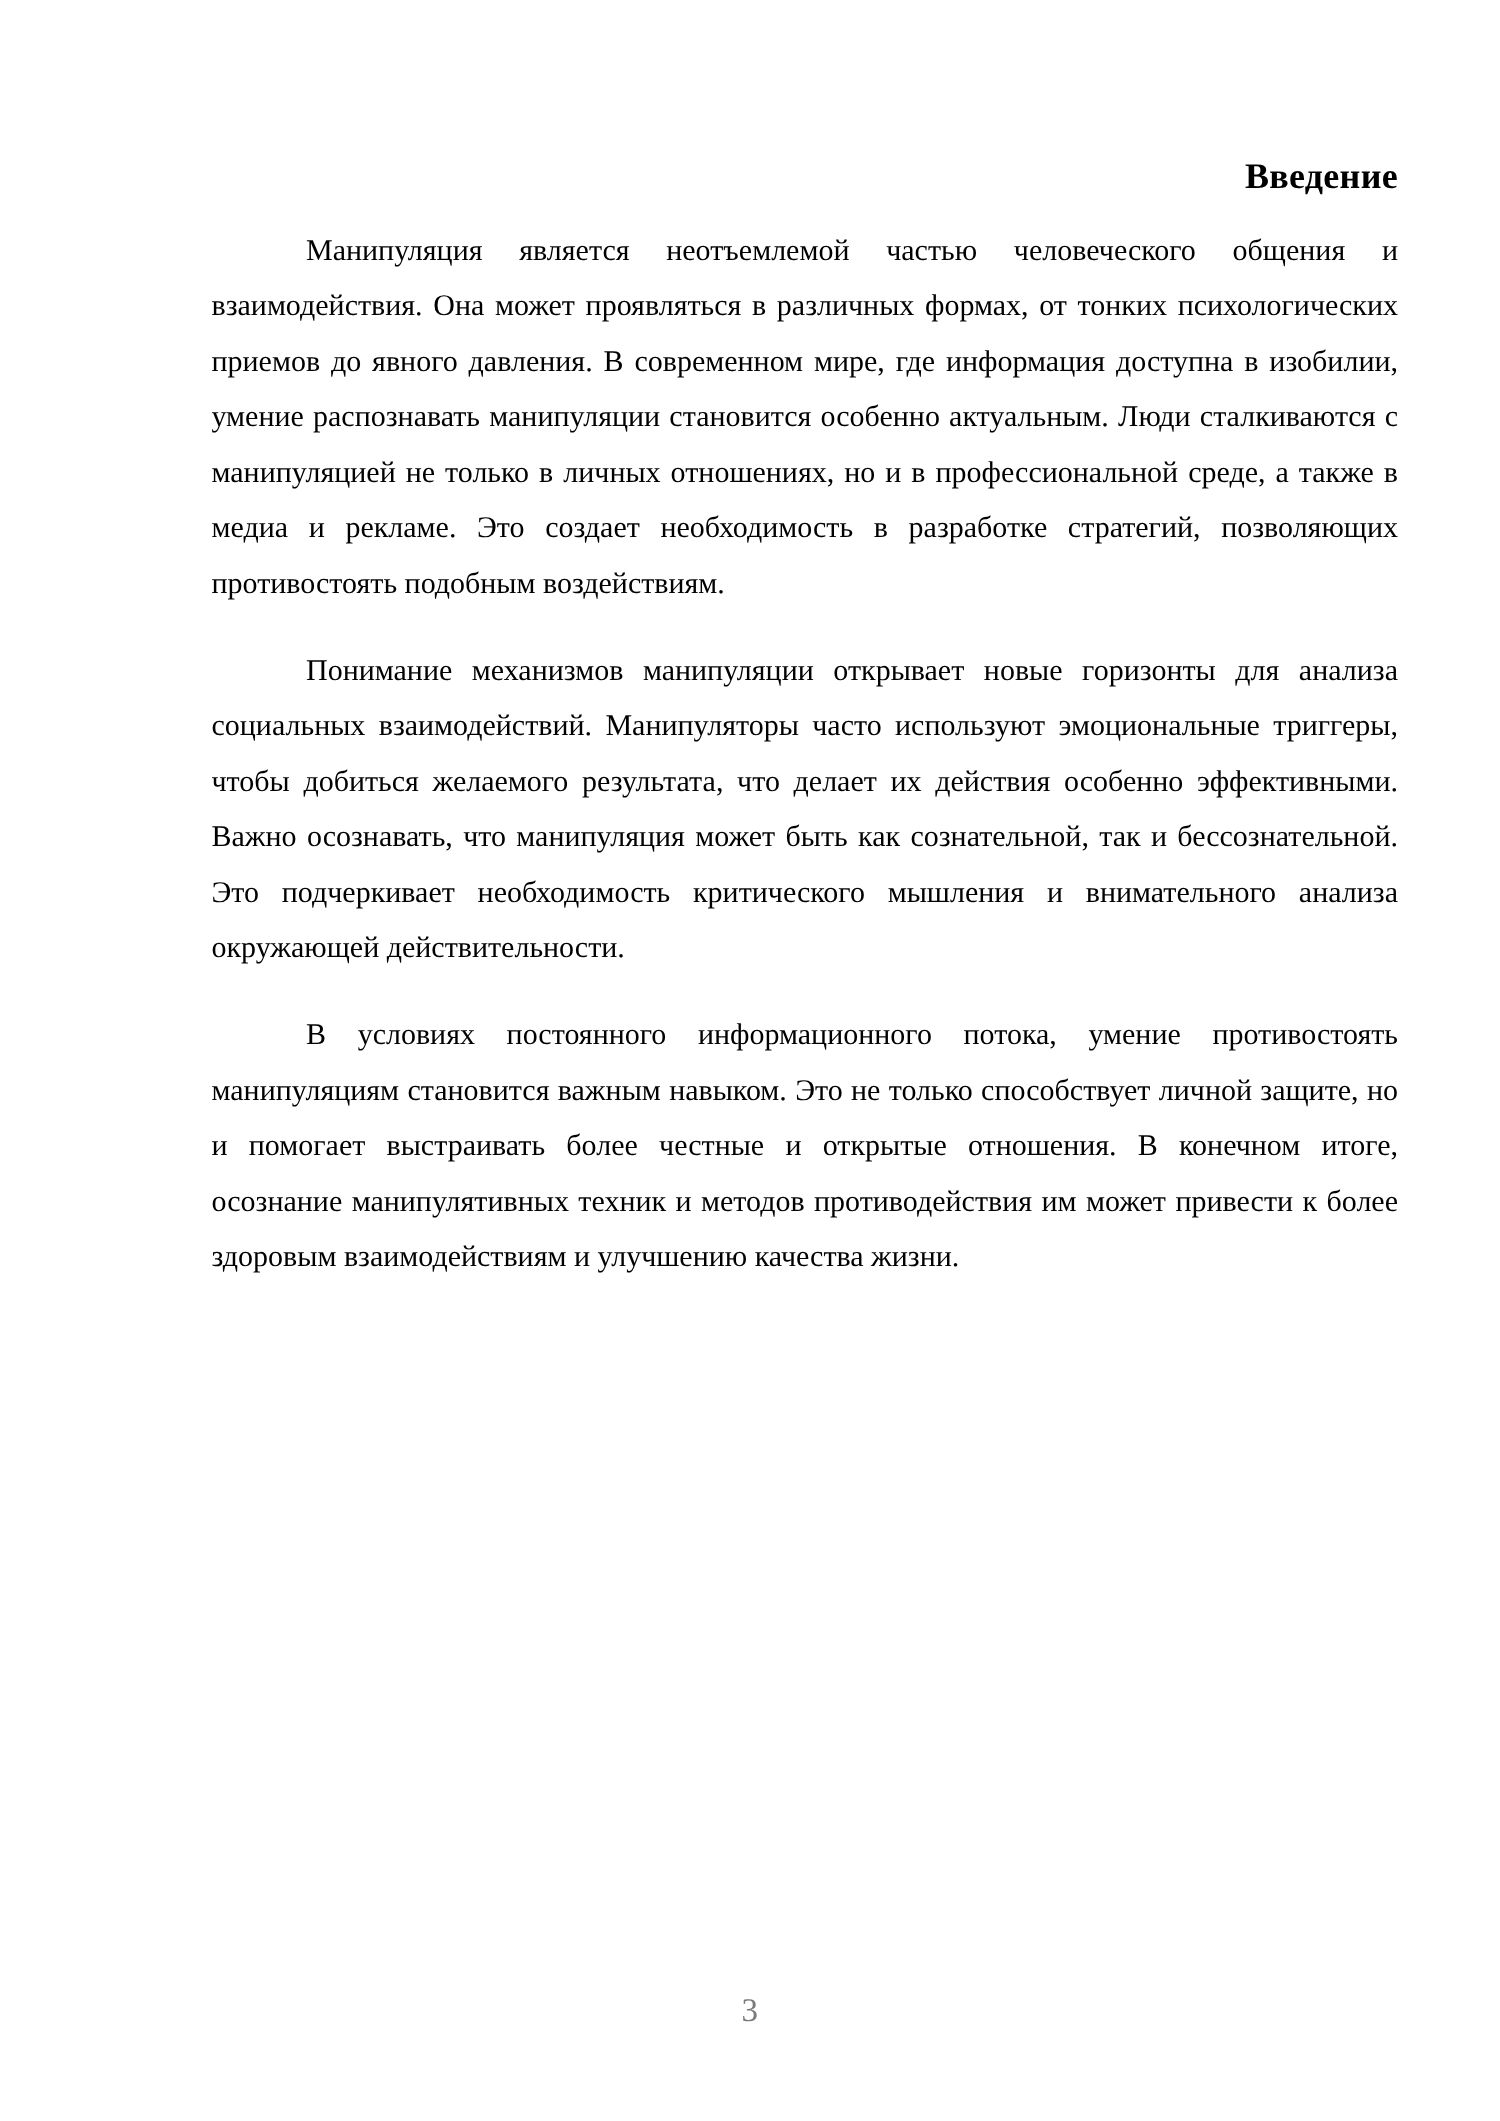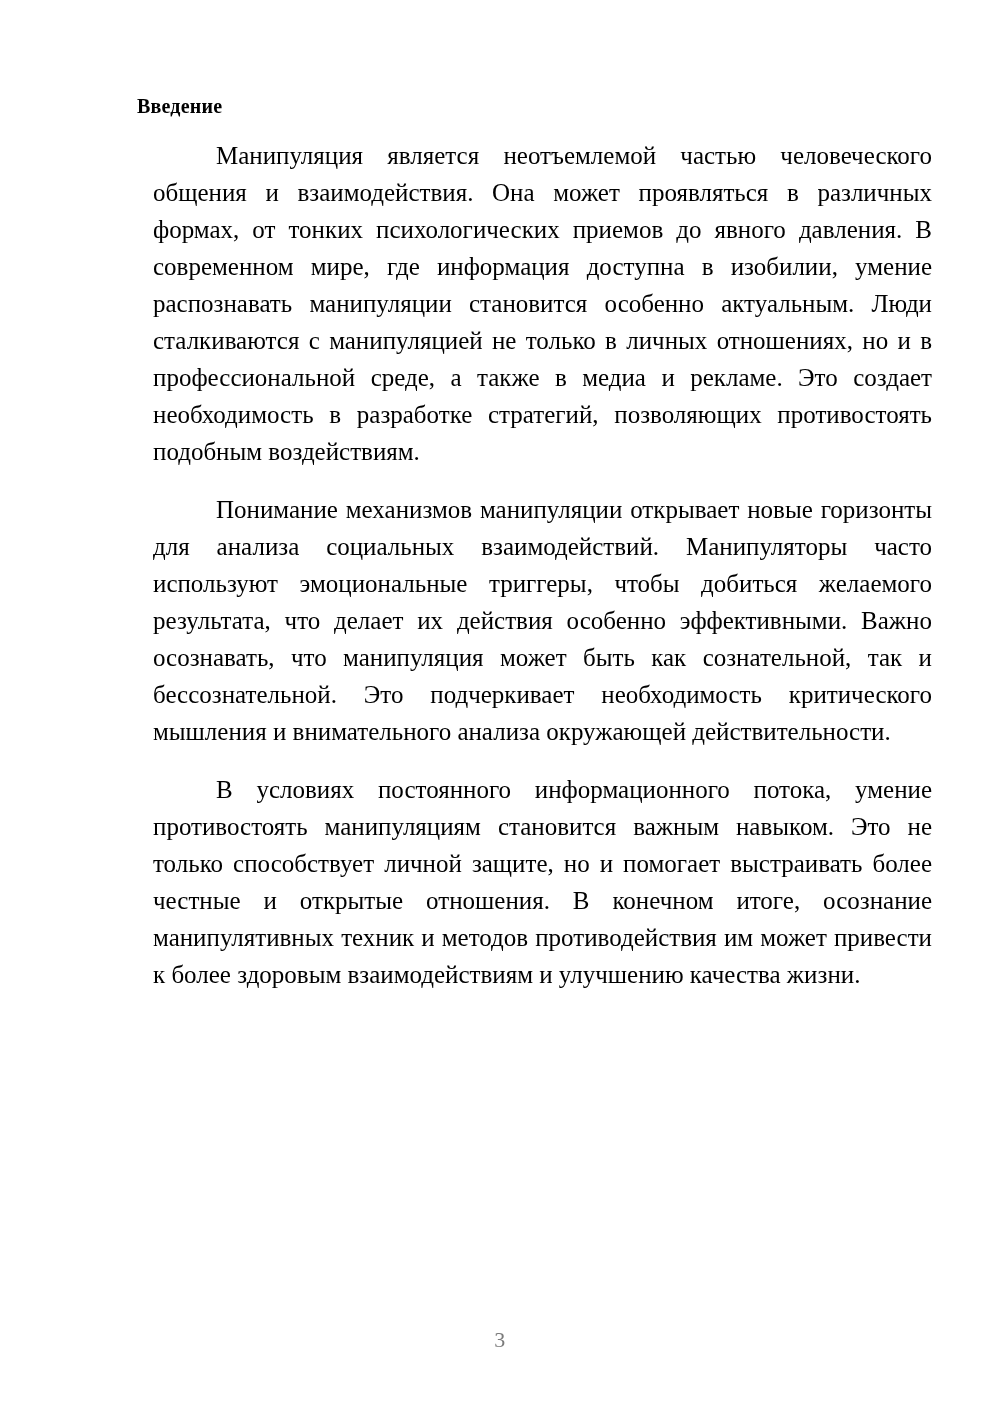--- a/index.html
+++ b/index.html
@@ -28,35 +28,35 @@
   }
 
   .content {
     position: absolute;
     left: 137px;
     top: 88px;
     width: 795px;
   }
 
   .doc-title {
-    font-size: 20px;
+    font-size: 24px;
     font-weight: bold;
-    text-align: left;
+    text-align: right;
     line-height: 37px;
-    margin: 0 0 12px 0;
+    margin: 12px 0 12px 0;
     letter-spacing: 0.2px;
   }
 
   .para {
-    font-size: 25px;
+    font-size: 20px;
     line-height: 37px;
     text-align: justify;
     text-justify: inter-word;
     text-indent: 63px;
-    margin: 0 0 21px 16px;
+    margin: 0 0 21px 4px;
     hyphens: none;
     word-spacing: 0px;
   }
 
   .para:last-of-type {
     margin-bottom: 0;
   }
 
   .page-number {
     position: absolute;

